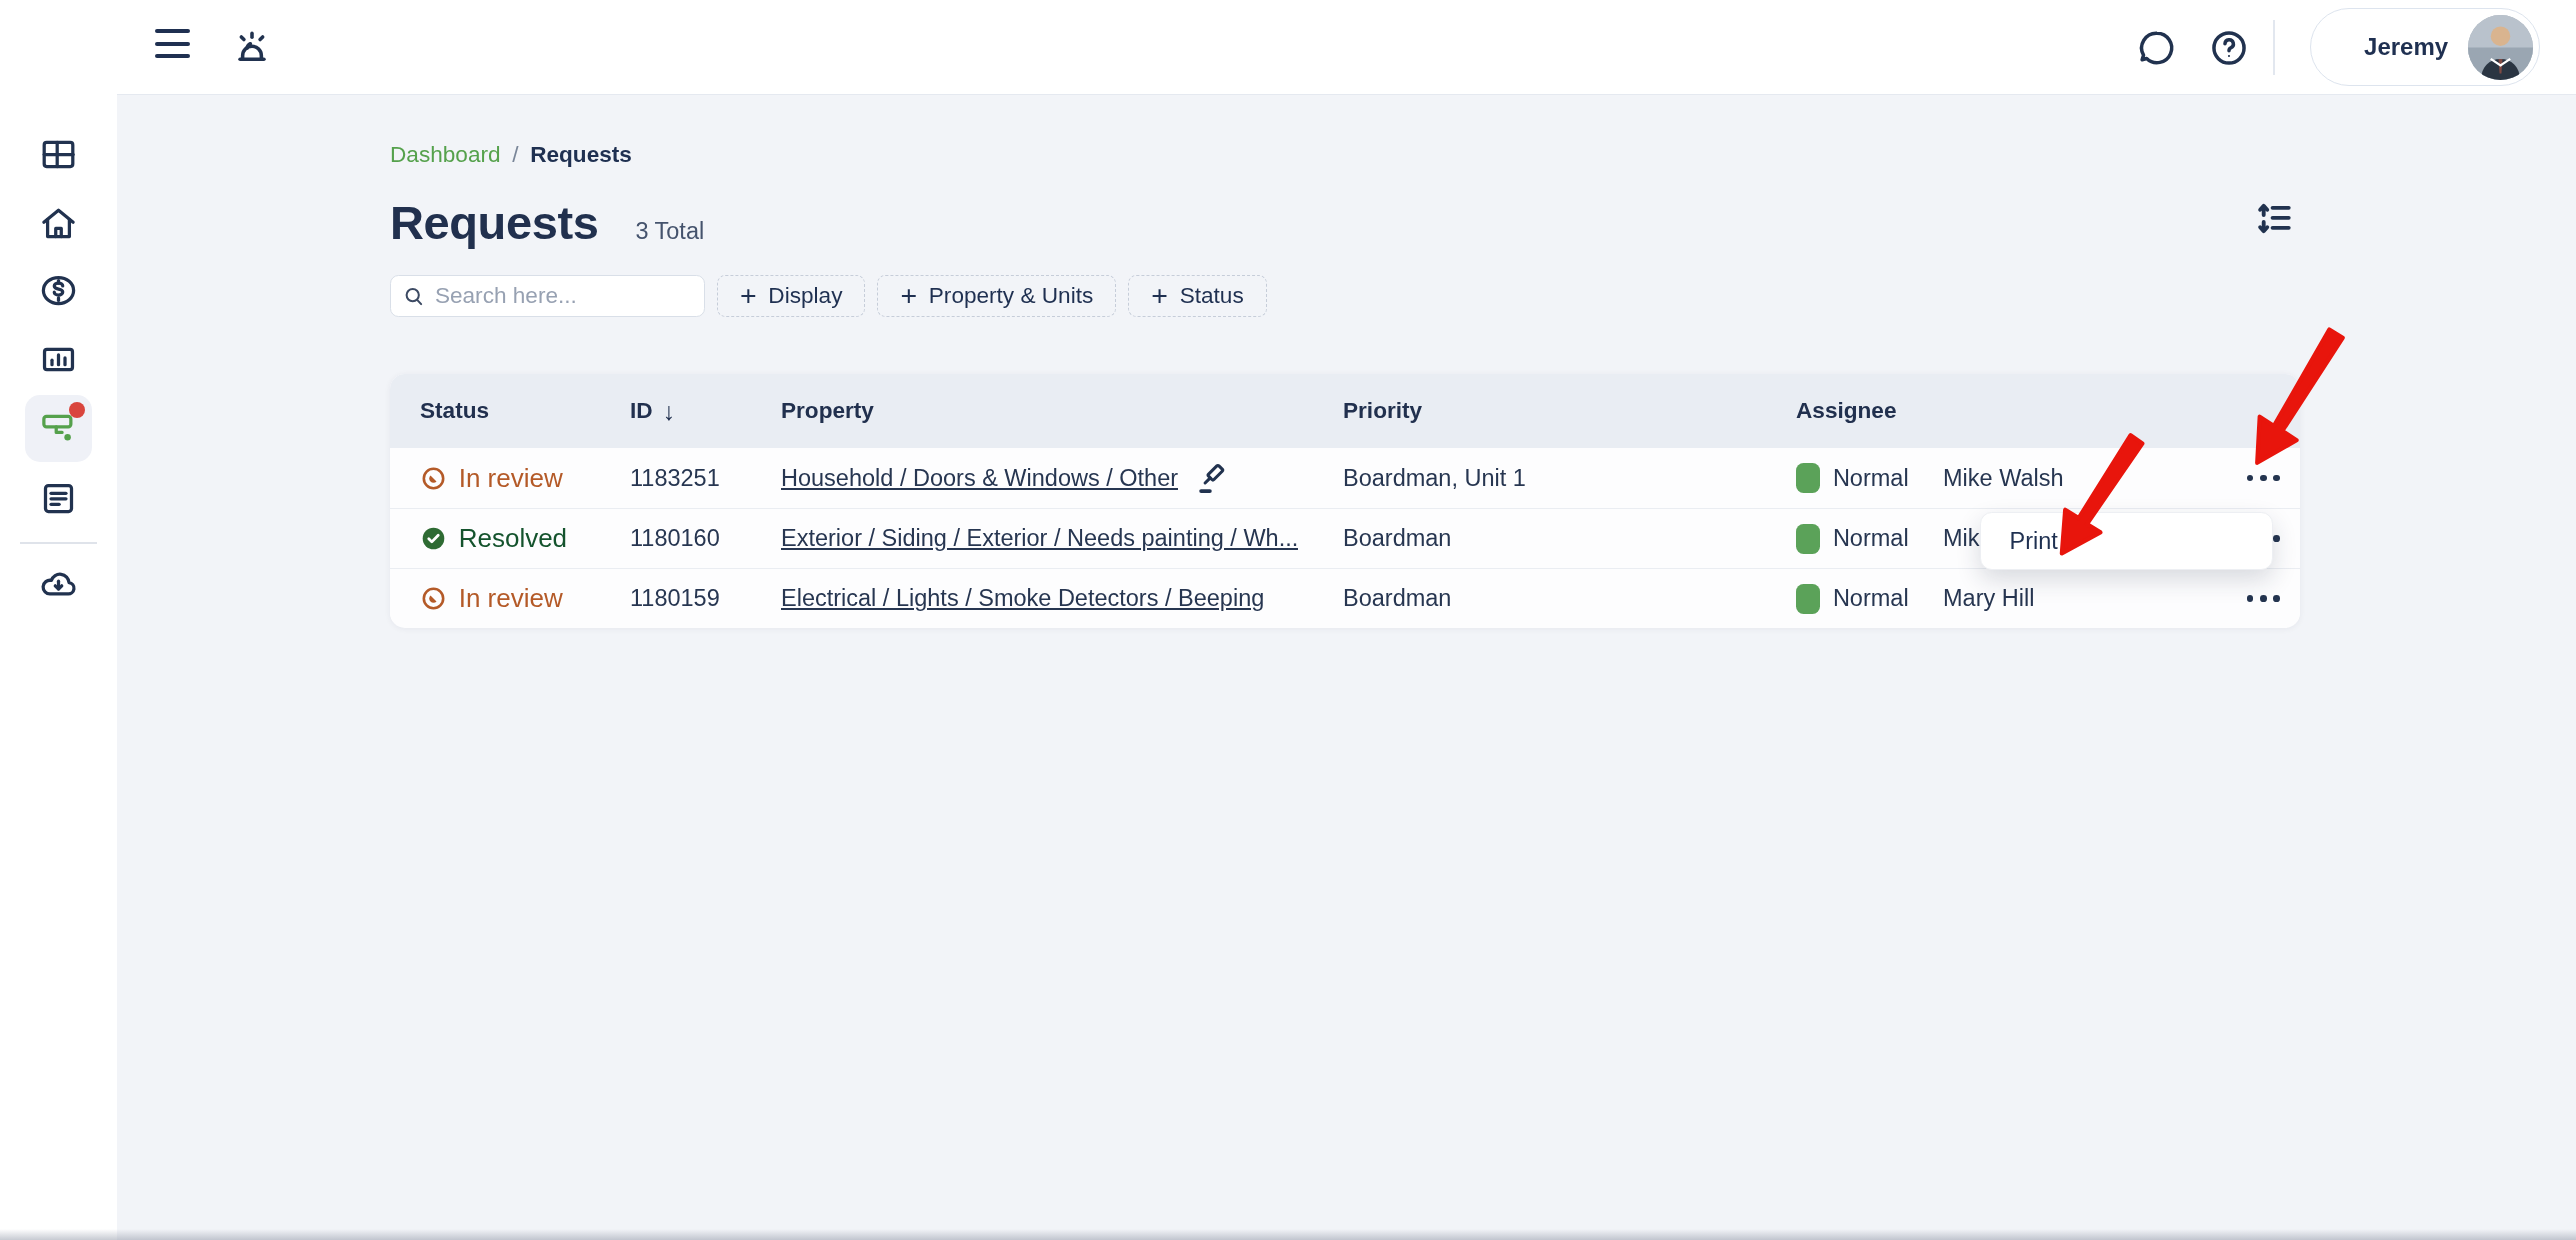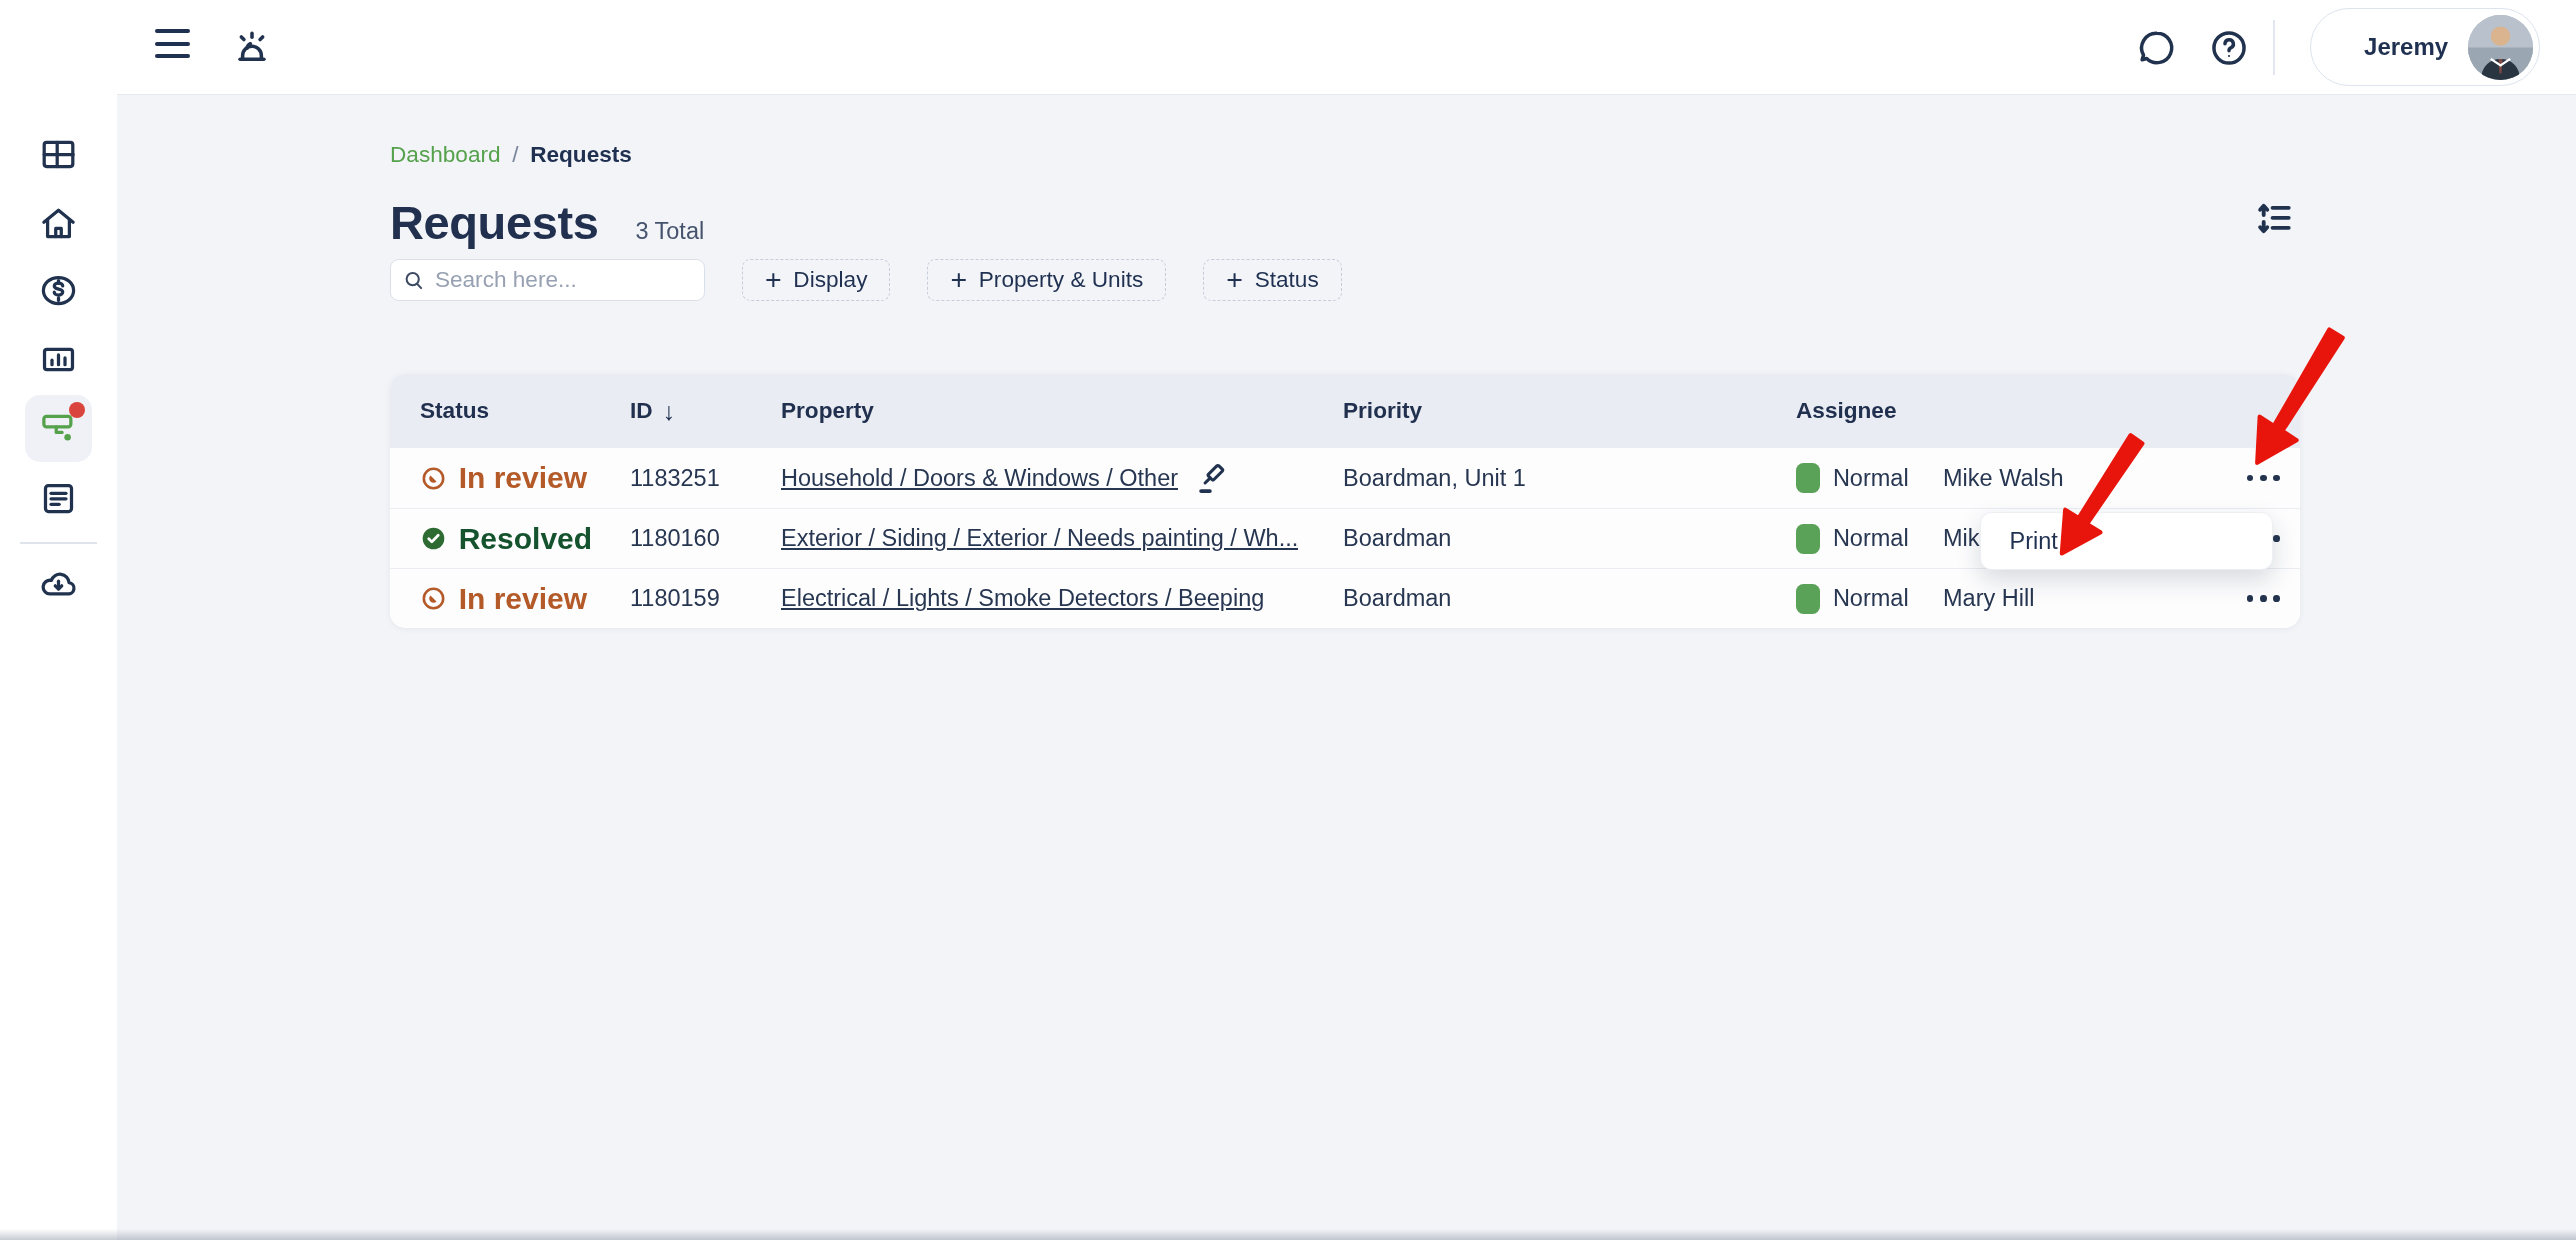--- a/index.html
+++ b/index.html
@@ -37,21 +37,21 @@
   .breadcrumb { position:absolute; left:273px; top:46px; font-size:22.6px; display:flex; gap:11.7px; }
   .crumb-link { color:#55a14c; cursor:pointer; }
   .crumb-sep { color:#7a8699; }
   .crumb-current { color:#1f3051; font-weight:700; }
 
   .title-row { position:absolute; left:273px; top:99px; display:flex; align-items:baseline; gap:37px; }
   .page-title { font-size:47px; font-weight:700; color:#21304e; letter-spacing:-0.4px; }
   .page-total { font-size:23.5px; color:#45536d; }
   .rowheight-btn { position:absolute; left:2137px; top:103px; width:42px; height:39px; cursor:pointer; }
 
-  .controls { position:absolute; left:273px; top:163px; display:flex; gap:37px; }
+  .controls { position:absolute; left:273px; top:179px; display:flex; gap:12px; }
   .search-box { width:315px; height:42px; background:#ffffff; border:1.7px solid #d9dfe8; border-radius:8.4px;
                 display:flex; align-items:center; padding:0 11.7px; gap:10px; }
   .search-box input { border:none; outline:none; font-size:22.6px; color:#1f3051; width:100%;
                       font-family:"Liberation Sans", sans-serif; background:transparent; }
   .search-box input::placeholder { color:#97a1b2; }
   .chip { height:42px; border:1.7px dashed #c6cdd9; border-radius:8.4px; background:transparent;
           display:flex; align-items:center; gap:11.7px; padding:0 22px; font-size:22.6px; color:#1f3051;
           cursor:pointer; white-space:nowrap; }
   .chip .plus { font-size:28.5px; font-weight:400; line-height:1; margin-top:-2.5px; }
 
@@ -59,21 +59,21 @@
   .table { position:absolute; left:273px; top:278px; width:1910px; height:253px; background:#ffffff;
            border-radius:15px; box-shadow:0 1.7px 6.7px rgba(30,40,70,0.06); }
   .t-head, .t-row { display:grid; grid-template-columns:210px 151px 562px 453px 147px 302px 1fr;
                     align-items:center; padding:0 30px; }
   .t-head { height:74px; background:#e9edf3; border-radius:15px 15px 0 0; font-size:22.6px; font-weight:700; color:#21304e; }
   .th { cursor:pointer; display:flex; align-items:center; gap:10px; }
   .sort-glyph { font-size:25px; font-weight:400; }
   .t-row { height:60px; font-size:23.5px; color:#273651; background:#fdfdfe; cursor:pointer; }
   .t-row + .t-row { border-top:1.7px solid #eaedf2; }
   .t-row:last-child { border-radius:0 0 15px 15px; }
-  .cell-status { display:flex; align-items:center; gap:11.7px; font-size:30px;font-weight:bold; }
+  .cell-status { display:flex; align-items:center; gap:11.7px; font-size:26px; }
   .cell-status.in_review { color:#b45a28; }
   .cell-status.resolved { color:#14532d; }
   .status-icon { width:27px; height:27px; flex:0 0 auto; }
   .status-icon svg { width:27px; height:27px; display:block; }
   .cell-category { display:flex; align-items:center; gap:17px; overflow:hidden; }
   .cat-text { white-space:nowrap; overflow:hidden; text-overflow:ellipsis;text-decoration:underline; }
   .gavel { width:35px; height:35px; flex:0 0 auto; }
   .cell-priority { display:flex; align-items:center; gap:13.4px; }
   .prio-square { width:23.5px; height:30px; border-radius:7.5px; background:#5ba259; flex:0 0 auto; }
   .cell-actions { display:flex; justify-content:flex-end; }

